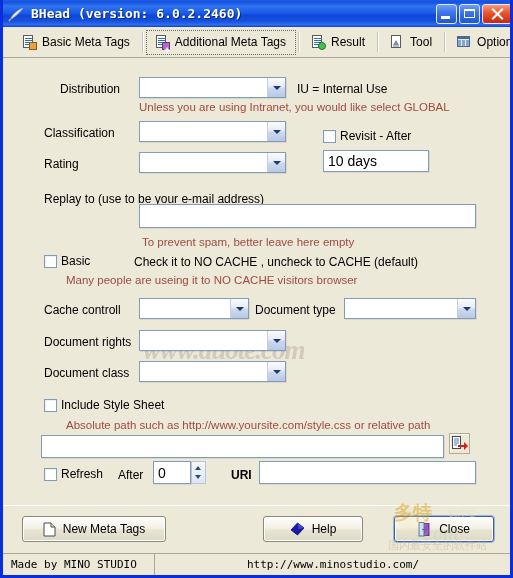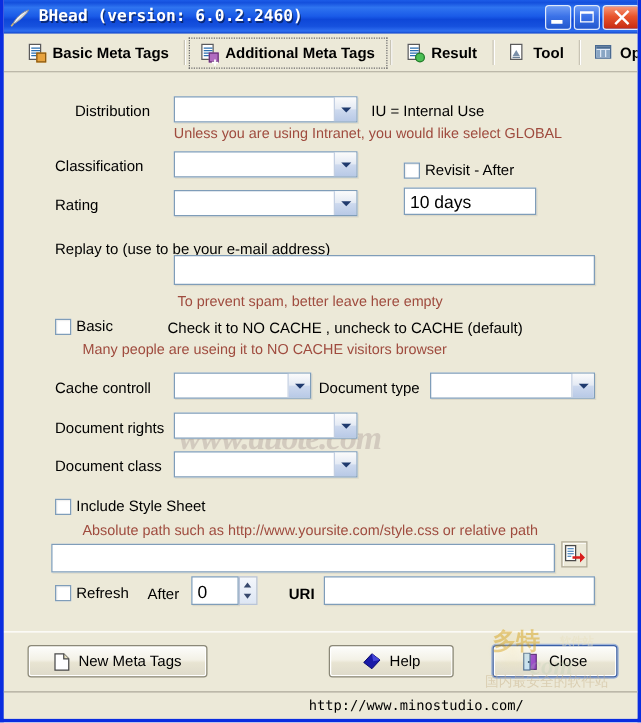--- a/index.html
+++ b/index.html
@@ -91,21 +91,20 @@
   
   .tabbar {
     position: absolute;
     left: 0; top: 27px;
     width: 507px; height: 31px;
     background: #ece9d8;
     display: flex;
     align-items: center;
     border-bottom: 1px solid #aca899;
     box-sizing: border-box;
-    font-weight: bold;
   }
   .tab {
     display: flex;
     align-items: center;
     height: 25px;
     padding: 0 9px 0 7px;
     font-size: 12px;
     color: #000;
     box-sizing: border-box;
     border: 1px solid transparent;
@@ -613,20 +612,21 @@
           <rect x="4" y="1.5" width="7" height="12" fill="#9b4ec8" stroke="#5a2a78" stroke-width="0.9"></rect>
           <rect x="1" y="0.5" width="5" height="13.5" fill="#c8e2f2" stroke="#4a6a90" stroke-width="0.9"></rect>
           <circle cx="5" cy="7.5" r="0.8" fill="#2a4a68"></circle>
         </svg>
       </span>
       <span>Close</span>
     </div>
   </div>
 
   <div class="statusbar">
+    <div class="seg1">Made by MINO STUDIO</div>
     <div class="seg2">http://www.minostudio.com/</div>
   </div>
 
   <div class="wm-logo">
     <div class="wm-dot"></div>
     <div class="wm-cn">多特</div>
     <div class="wm-cn2">软件站</div>
     <div class="wm-com">com</div>
     <div class="wm-sub">国内最安全的软件站</div>
   </div>

